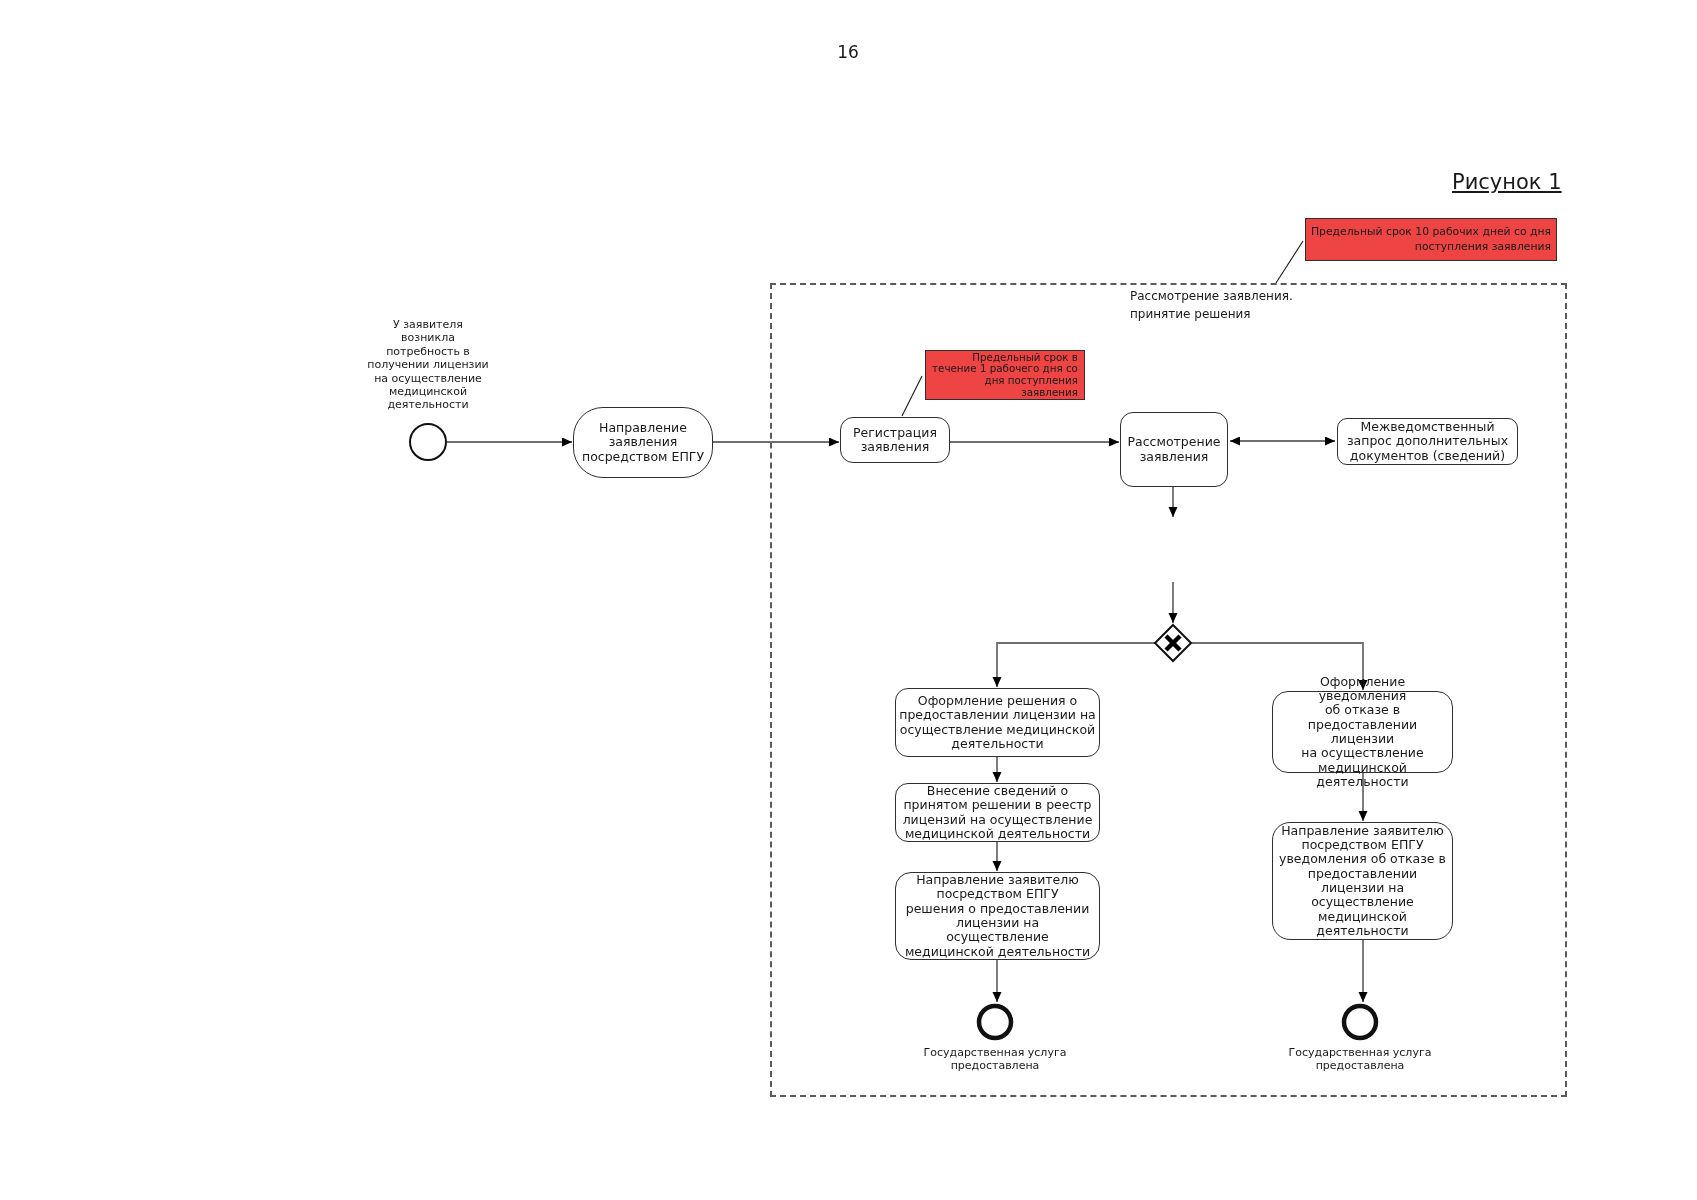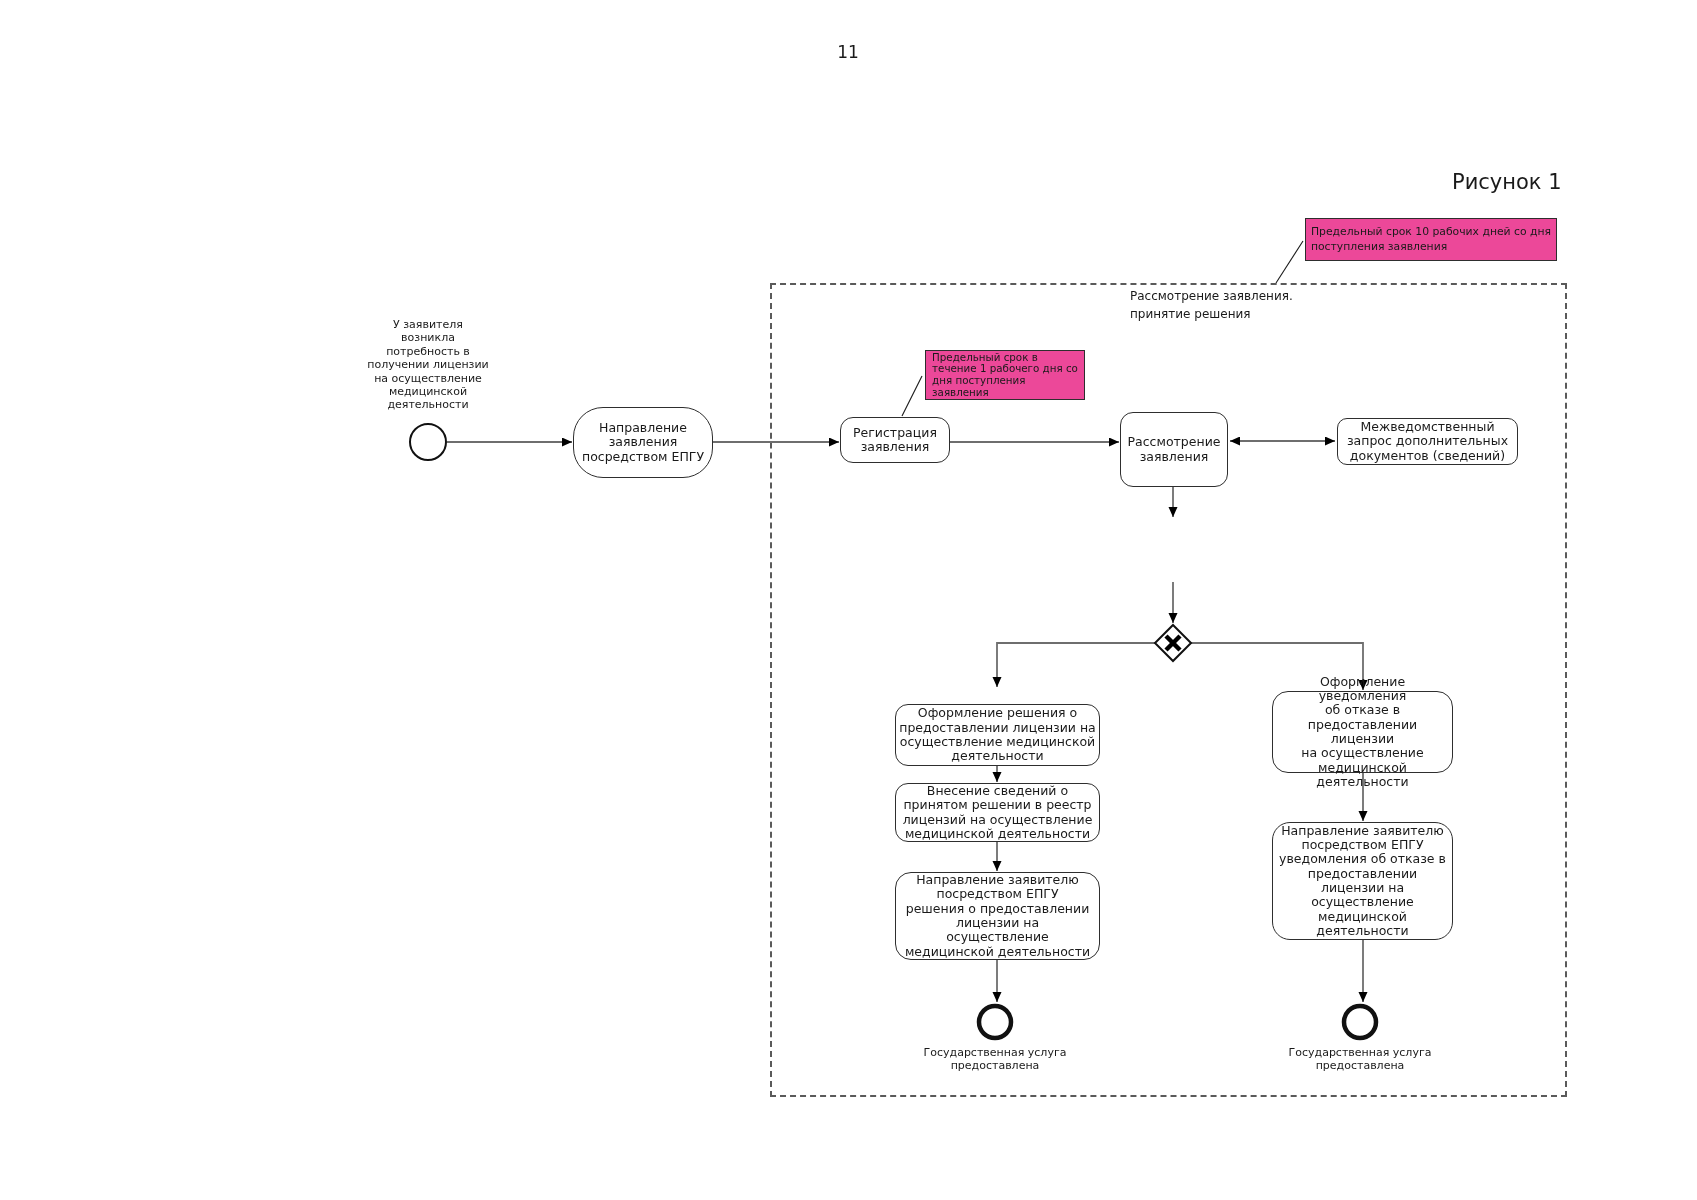--- a/index.html
+++ b/index.html
@@ -11,39 +11,39 @@
   .figure-caption{position:absolute;font-size:21px;z-index:2;}
   .dashed-box{position:absolute;border:2px dashed #5a5a5a;z-index:0;box-sizing:border-box;}
   .subprocess-label{position:absolute;text-align:left;white-space:pre-line;font-size:12px;line-height:1.5;z-index:2;}
   .overlay{position:absolute;left:0;top:0;z-index:1;}
   .task{
     position:absolute;background:#fff;border:1.5px solid #2e2e2e;border-radius:13px;
     display:flex;align-items:center;justify-content:center;text-align:center;
     white-space:pre-line;font-size:12.5px;line-height:1.15;padding:2px;box-sizing:border-box;z-index:2;
   }
   .annotation{
-    position:absolute;background:#ec4899;border:1.2px solid #2e2e2e;
-    display:flex;align-items:center;justify-content:center;text-align:left;
+    position:absolute;background:#ef4444;border:1.2px solid #2e2e2e;
+    display:flex;align-items:center;justify-content:center;text-align:right;
     white-space:pre-line;box-sizing:border-box;z-index:2;padding:1px;
   }
   .annotation.a1{font-size:10.8px;line-height:1.35;}
   .annotation.a2{font-size:10.3px;line-height:1.12;}
   .event-label{position:absolute;text-align:center;white-space:pre-line;font-size:11px;line-height:1.22;z-index:2;}
   .flow{stroke:#6e6e6e;stroke-width:1.8;fill:none;}
   .thin{stroke:#1a1a1a;stroke-width:1.1;fill:none;}
   .bpmn-shape{fill:#ffffff;stroke:#111111;}
 </style>
 </head>
 <body>
 
 <div class="canvas">
 
-  <div class="page-number" style="left:818px;top:42px;width:60px;">11</div>
+  <div class="page-number" style="left:818px;top:42px;width:60px;">16</div>
 
-  <div class="figure-caption" style="left:1452px;top:170px;width:150px;">Рисунок 1</div>
+  <div class="figure-caption" style="left:1452px;top:170px;width:150px;text-decoration:underline;">Рисунок 1</div>
 
   <div class="dashed-box" style="left:770px;top:283px;width:797px;height:814px;"></div>
 
   <div class="subprocess-label" style="left:1130px;top:287px;width:250px;">Рассмотрение заявления.
 принятие решения</div>
 
   <svg class="overlay" width="1697" height="1200">
     <defs>
       <marker id="arr" markerWidth="11" markerHeight="10" refX="10" refY="4.5" orient="auto" markerUnits="userSpaceOnUse">
         <path d="M0,0 L10,4.5 L0,9 z" fill="#000"></path>
@@ -103,21 +103,21 @@
 заявления</div>
 
   <div class="task" style="left:1120px;top:412px;width:108px;height:75px;">Рассмотрение
 заявления</div>
 
   <div class="task" style="left:1337px;top:418px;width:181px;height:47px;border-radius:10px;">Межведомственный
 запрос дополнительных
 документов (сведений)</div>
 
 
-  <div class="task" style="left:895px;top:688px;width:205px;height:62px;margin-top:16px;">Оформление решения о
+  <div class="task" style="left:895px;top:688px;width:205px;height:69px;">Оформление решения о
 предоставлении лицензии на
 осуществление медицинской
 деятельности</div>
 
   <div class="task" style="left:895px;top:783px;width:205px;height:59px;">Внесение сведений о
 принятом решении в реестр
 лицензий на осуществление
 медицинской деятельности</div>
 
   <div class="task" style="left:895px;top:872px;width:205px;height:88px;border-radius:16px;">Направление заявителю

